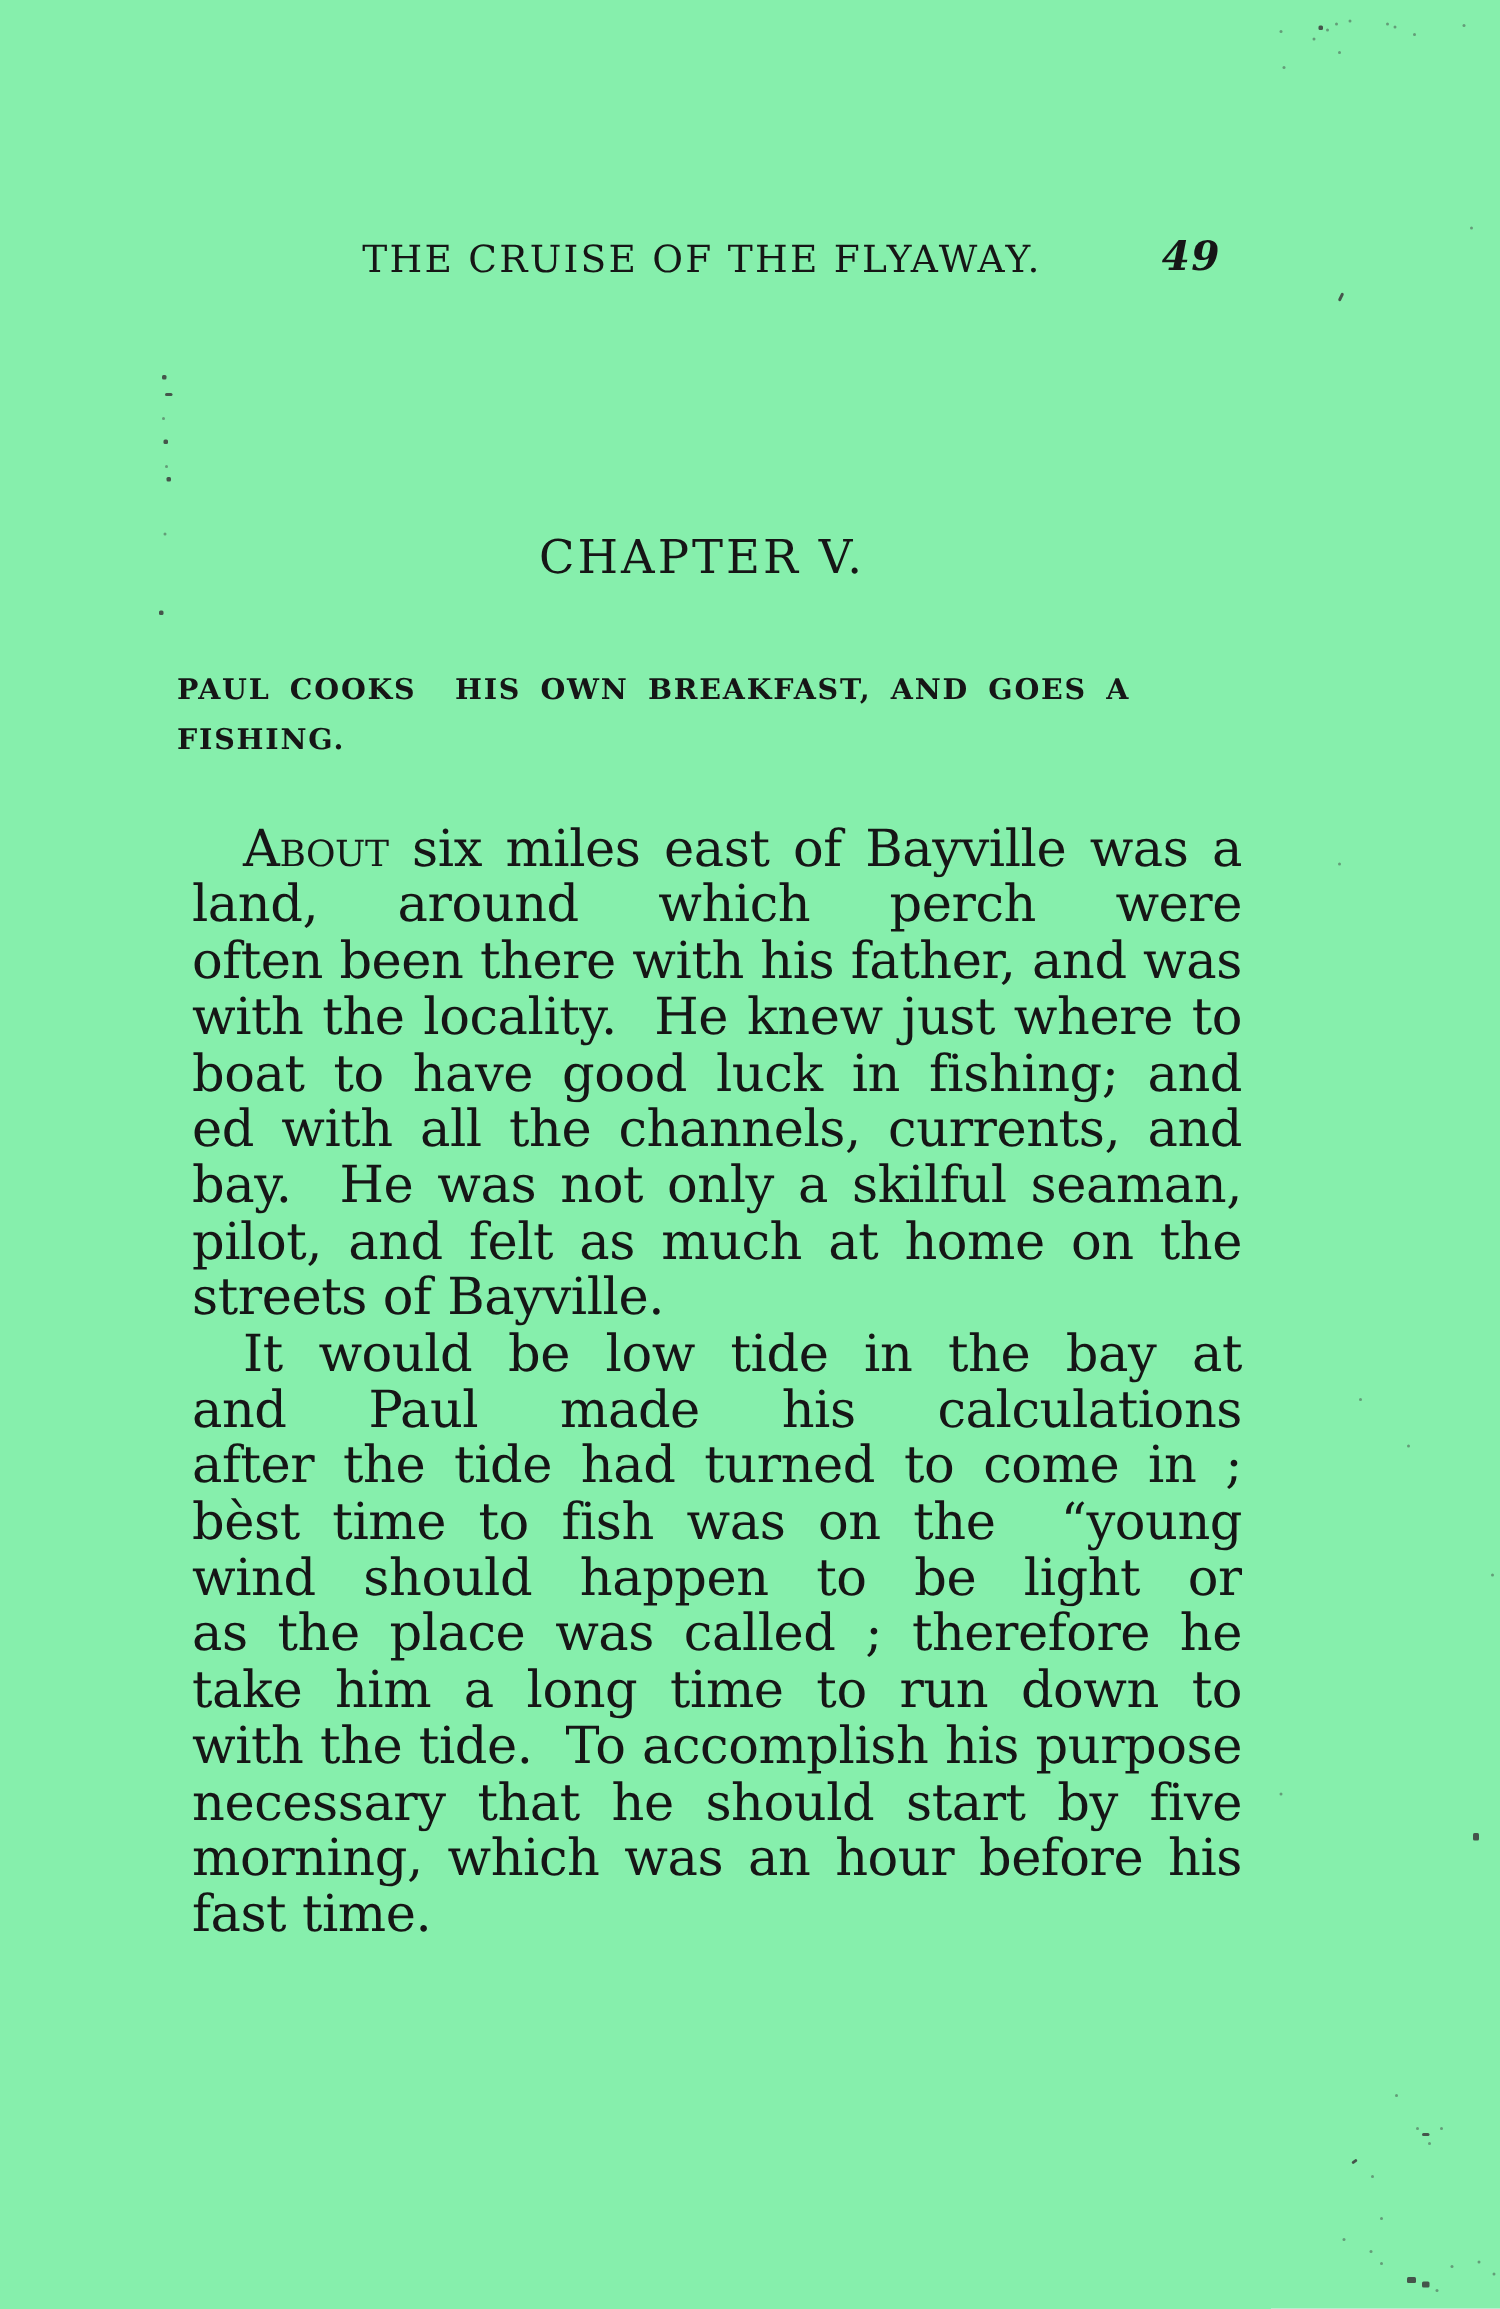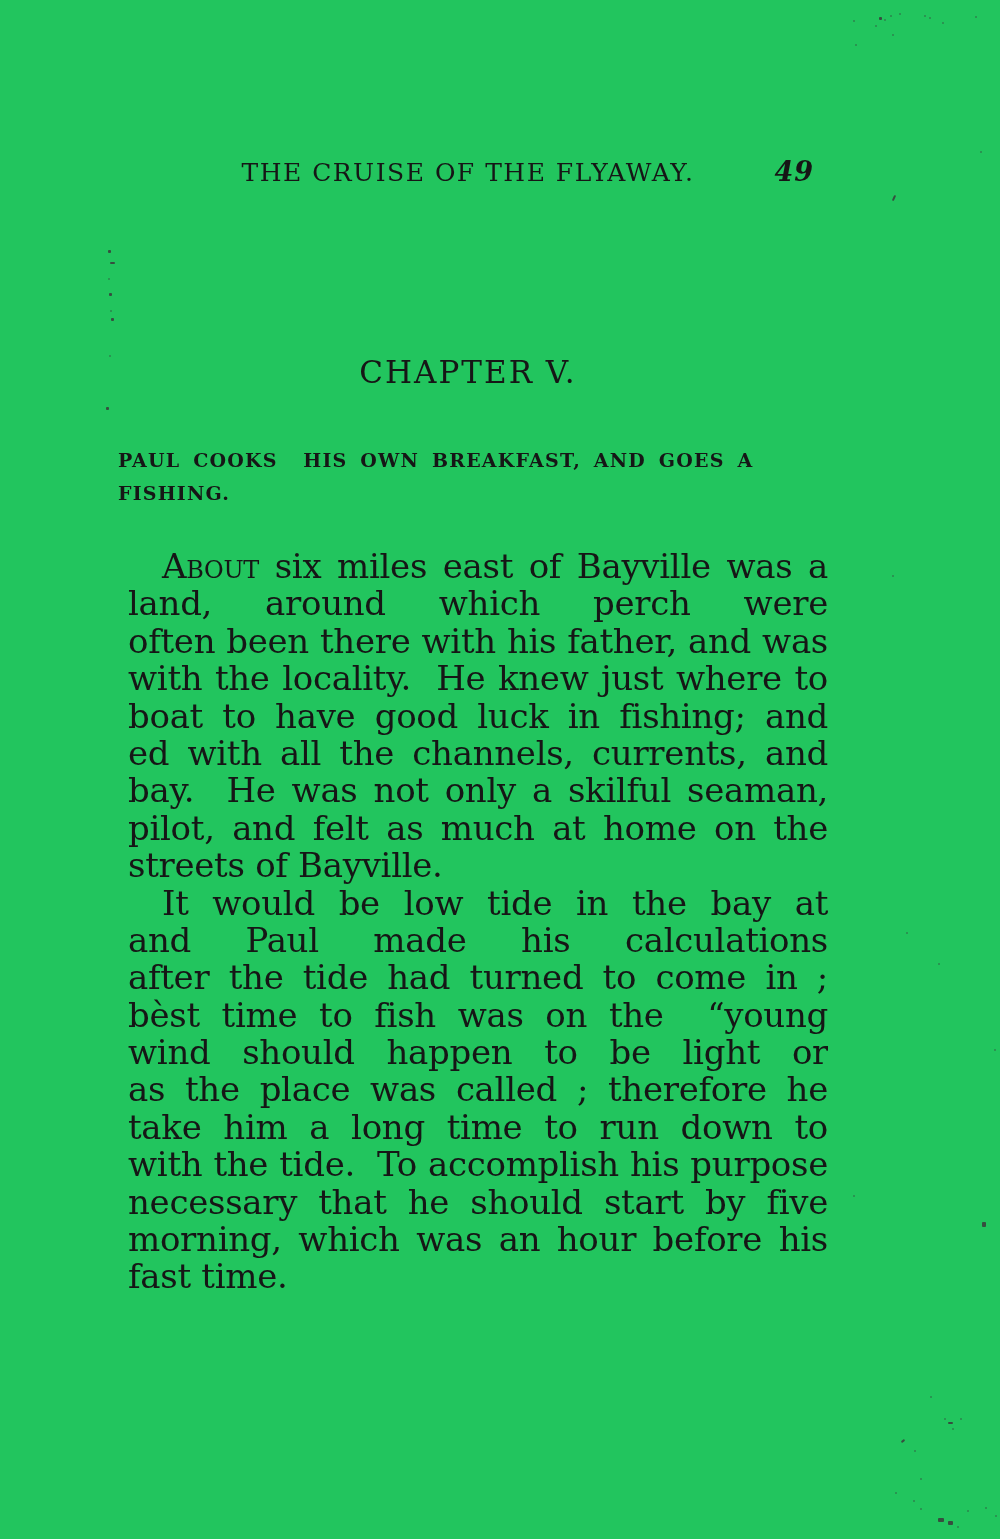--- a/index.html
+++ b/index.html
@@ -5,21 +5,21 @@
   html, body {
     margin: 0;
     padding: 0;
     background: #e8e8e8;
   }
   .page {
     position: relative;
     width: 1000px;
     height: 1539px;
     margin: 0 auto;
-    background: #22c55e;
+    background: #86efac;
     font-family: "DejaVu Serif", "Liberation Serif", serif;
     color: #161616;
     overflow: hidden;
   }
   
   .running-head {
     position: absolute;
     left: 118px;
     top: 158px;
     width: 700px;

